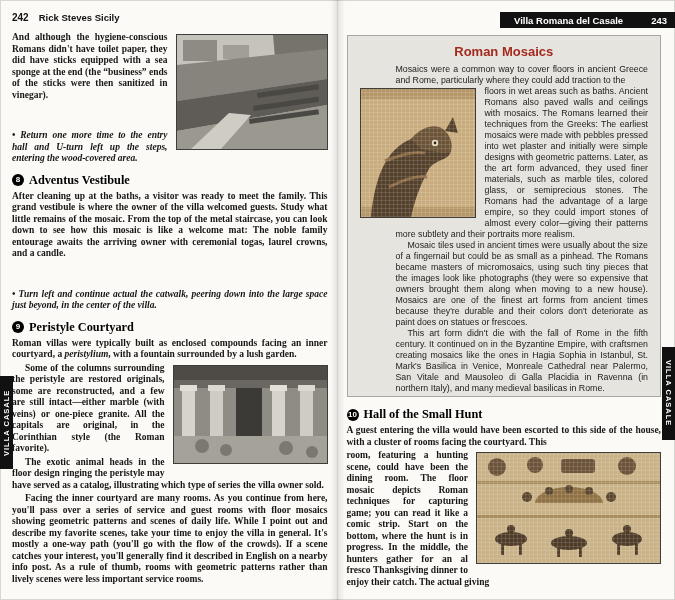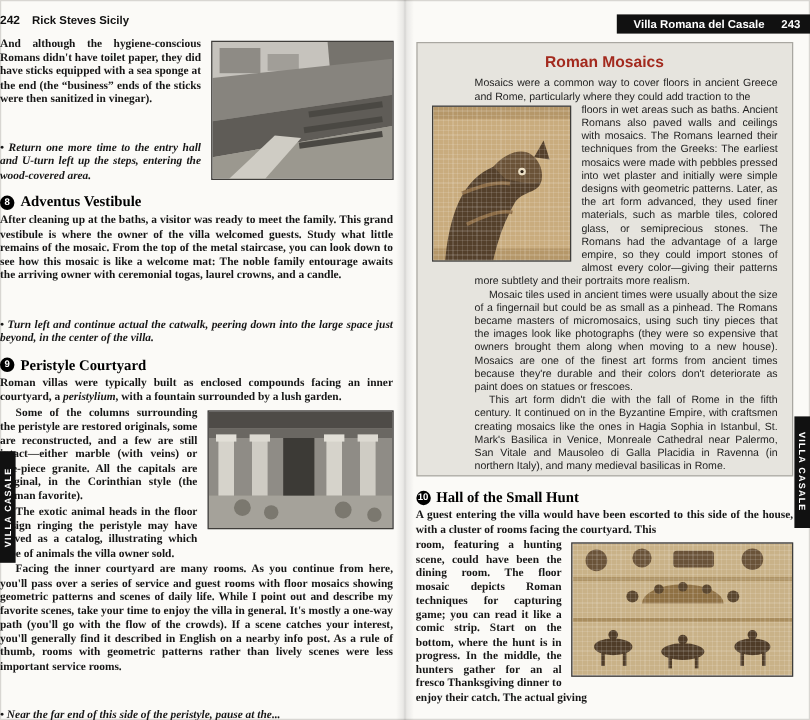--- a/index.html
+++ b/index.html
@@ -2,33 +2,33 @@
 <html lang="en" style="--accent-red: #a32a1e; --header-bar-bg: #111111; --sidebar-bg: #e6e4de; --tab-bg: #111111;"><head>
 <meta charset="utf-8">
 <title>Book Spread — Villa Romana del Casale</title>
 <style>
   * { margin:0; padding:0; box-sizing:border-box; }
   html,body { width:675px; height:600px; }
   body { background:#e9e7e3; font-family:"Liberation Serif", serif; }
   .spread { position:relative; width:675px; height:600px; background:#fbfaf7;
             overflow:hidden; display:flex; box-shadow: inset 0 0 0 1px #d8d6d2; }
   .page { width:337.5px; height:600px; position:relative; }
-  .page-left  { padding:12px 10px 8px 0; }
+  .page-left  { padding:12px 10px 8px 12px; }
   .page-right { padding:12px 14px 8px 9px; }
 
   .running-head { display:flex; align-items:baseline; gap:10px;
                   font-family:"Liberation Sans", sans-serif; font-weight:bold;
                   font-size:9.5px; color:#111; margin-bottom:9px; }
   .running-head .pn { font-size:10px; }
 
   .running-head-right { display:flex; justify-content:flex-end; margin:0 -14px 7px 0; }
   .head-bar { background:var(--header-bar-bg,#111); color:#fff;
               font-family:"Liberation Sans",sans-serif; font-weight:bold;
               font-size:9.5px; padding:2.5px 8px 2.5px 14px;
-              display:flex; gap:14px; align-items:baseline; }
+              display:flex; gap:28px; align-items:baseline; }
 
   .para { font-size:9.5px; line-height:11.5px; text-align:justify;
           color:#161616; margin-bottom:2px; hyphens:auto;font-weight:bold; }
   .direction { font-style:italic; margin-bottom:5px;margin-top:29px; }
   .indent { text-indent:13px; }
 
   .subhead { clear:both; font-size:12.3px; font-weight:bold; color:#000;
              margin:8px 0 3px; display:flex; align-items:center; gap:5px; }
   .stop-num { flex:0 0 auto; min-width:12px; height:12px; border-radius:7px;
               background:#000; color:#fff; font-family:"Liberation Sans",sans-serif;
@@ -130,21 +130,21 @@
           <g fill="#7b786f">
             <circle cx="28" cy="80" r="7"></circle>
               <circle cx="52" cy="84" r="6"></circle>
               <circle cx="112" cy="82" r="7"></circle>
               <circle cx="138" cy="86" r="6"></circle>
           </g>
         </svg>
       </div>
 
       <p class="para indent">Some of the columns surrounding the peristyle are restored originals, some are reconstructed, and a few are still intact—either marble (with veins) or one-piece granite. All the capitals are original, in the Corinthian style (the Roman favorite).</p>
-      <p class="para indent">The exotic animal heads in the floor design ringing the peristyle may have served as a catalog, illustrating which type of animals the villa owner sold.</p>
+      <p class="para indent">The exotic animal heads in the floor design ringing the peristyle may have served as a catalog, illustrating which type of series the villa owner sold.</p>
       <p class="para indent">Facing the inner courtyard are many rooms. As you continue from here, you'll pass over a series of service and guest rooms with floor mosaics showing geometric patterns and scenes of daily life. While I point out and describe my favorite scenes, take your time to enjoy the villa in general. It's mostly a one-way path (you'll go with the flow of the crowds). If a scene catches your interest, you'll generally find it described in English on a nearby info post. As a rule of thumb, rooms with geometric patterns rather than lively scenes were less important service rooms.</p>
       <p class="para direction">• Near the far end of this side of the peristyle, pause at the...</p>
     </div>
   </div>
 
   <div class="page page-right">
     <div class="running-head-right">
       <div class="head-bar">
         <span>Villa Romana del Casale</span>
         <span>243</span>

